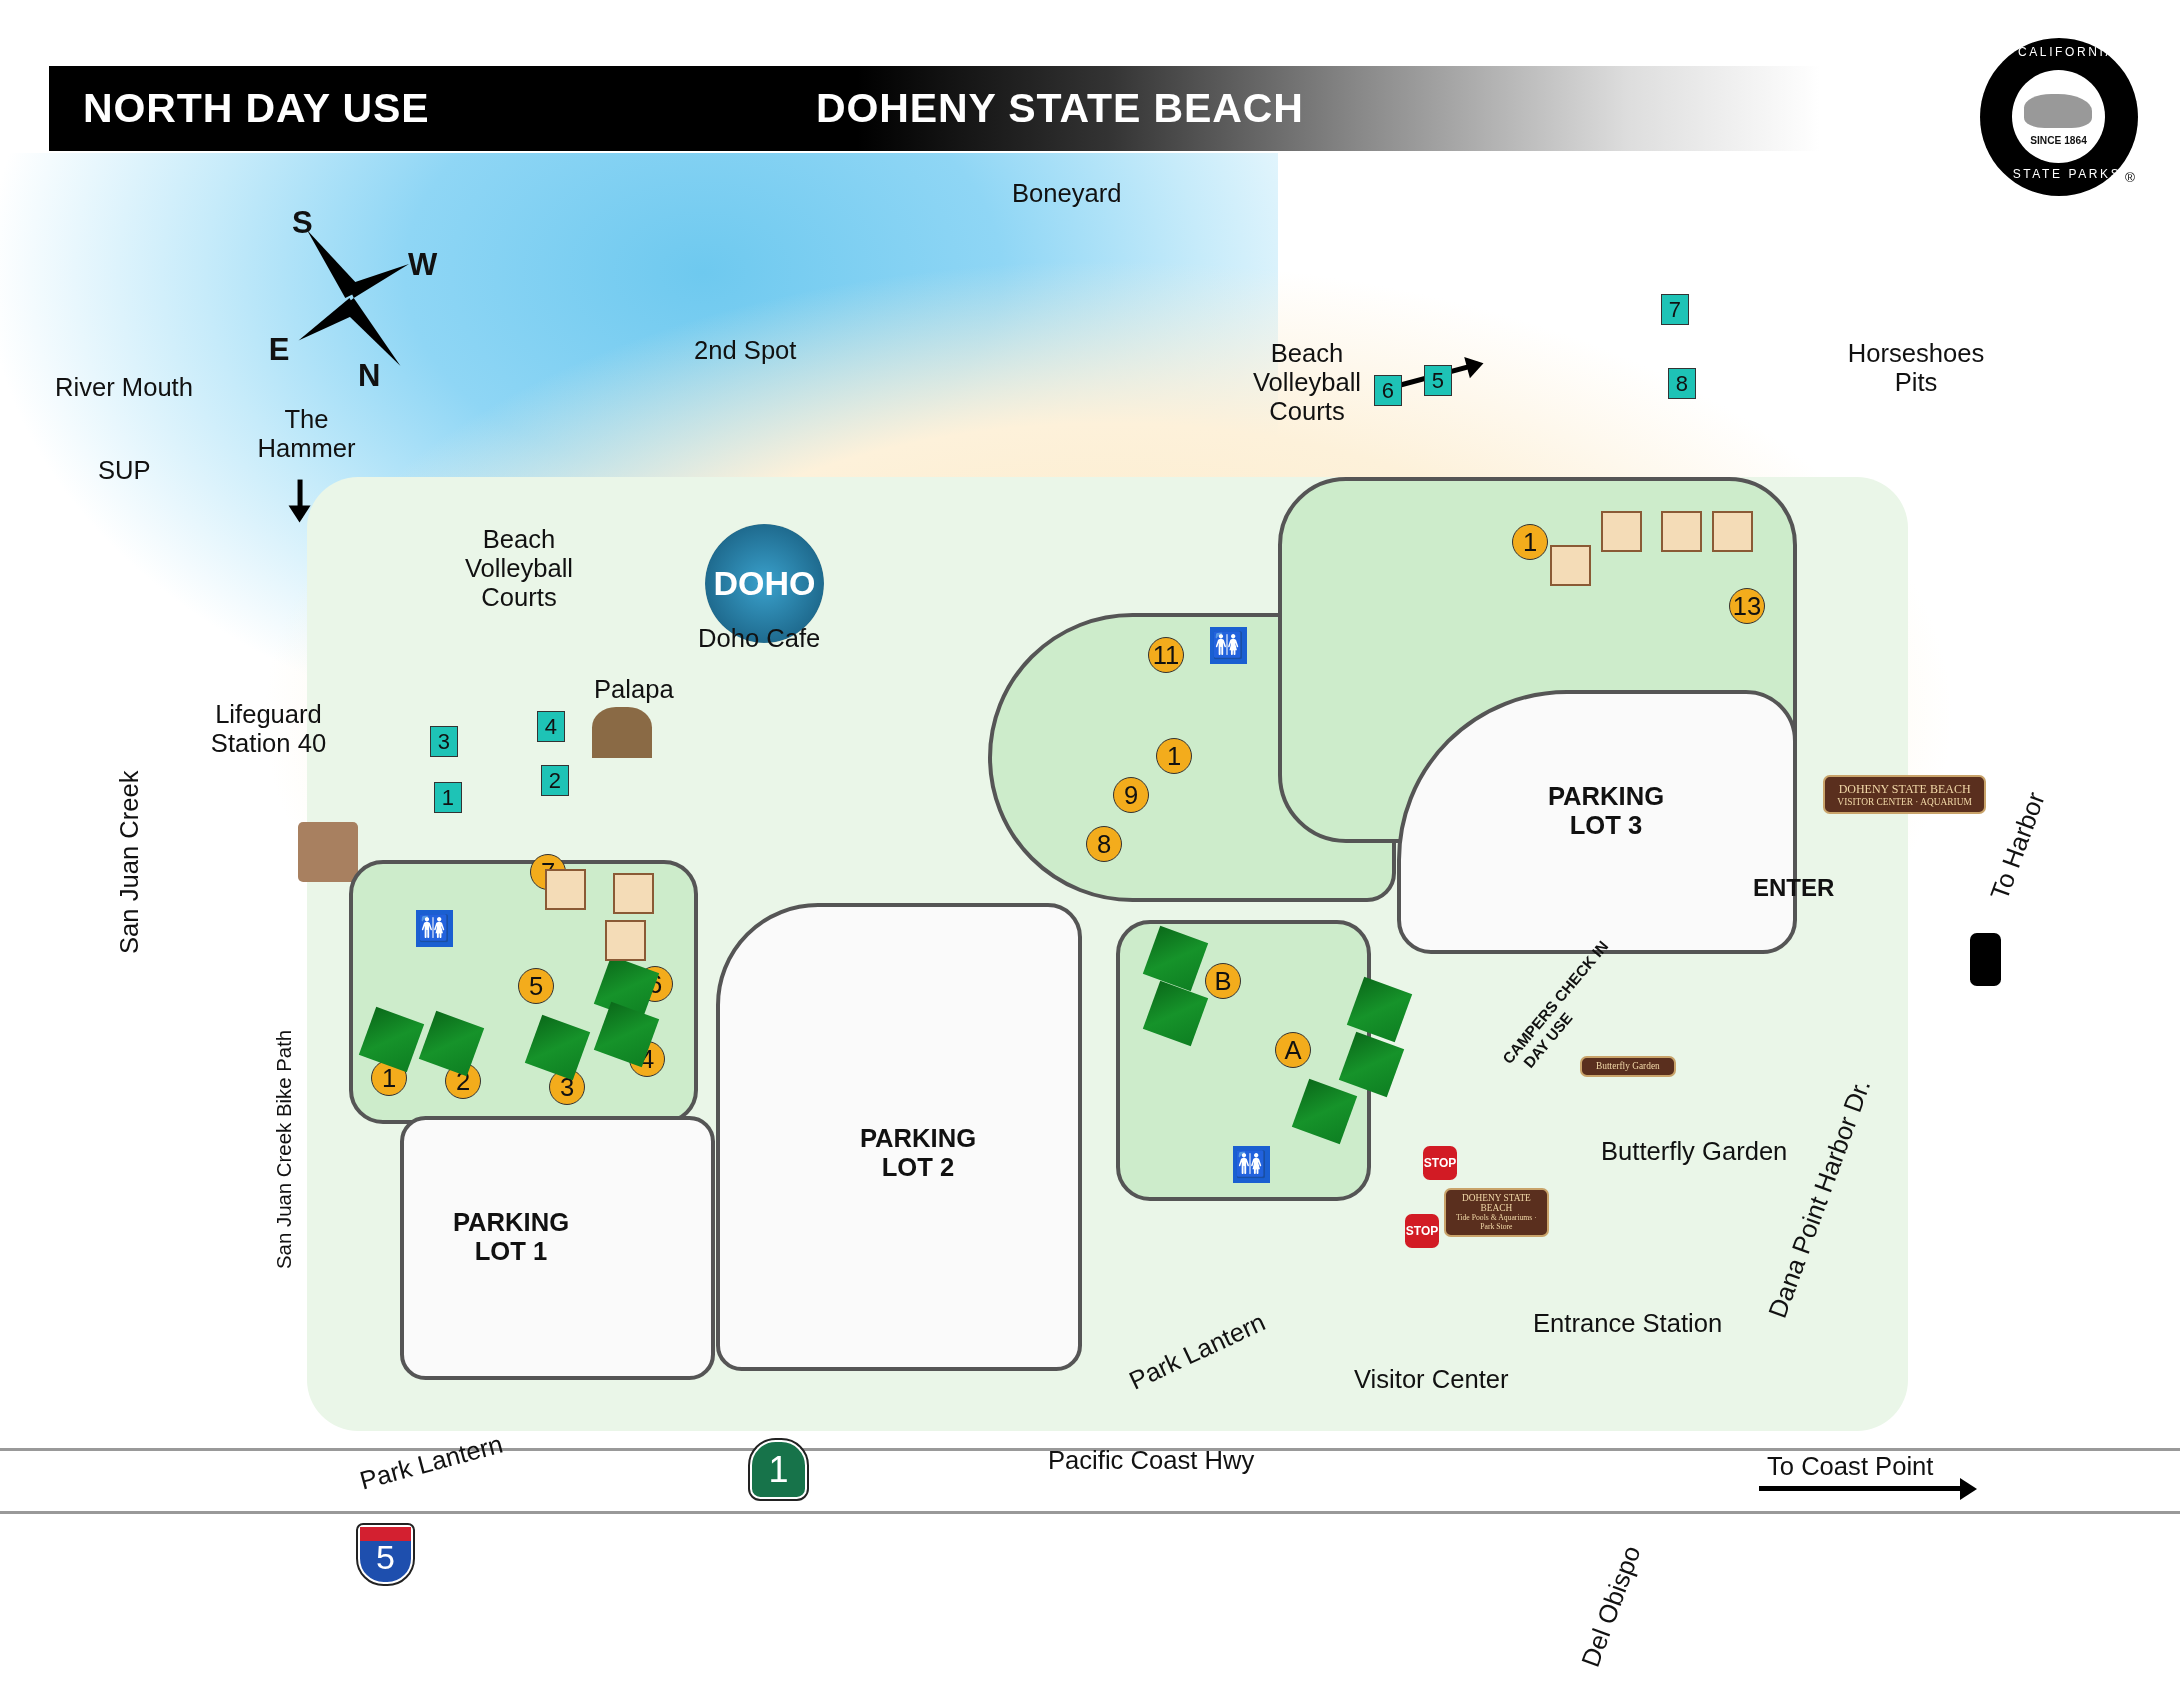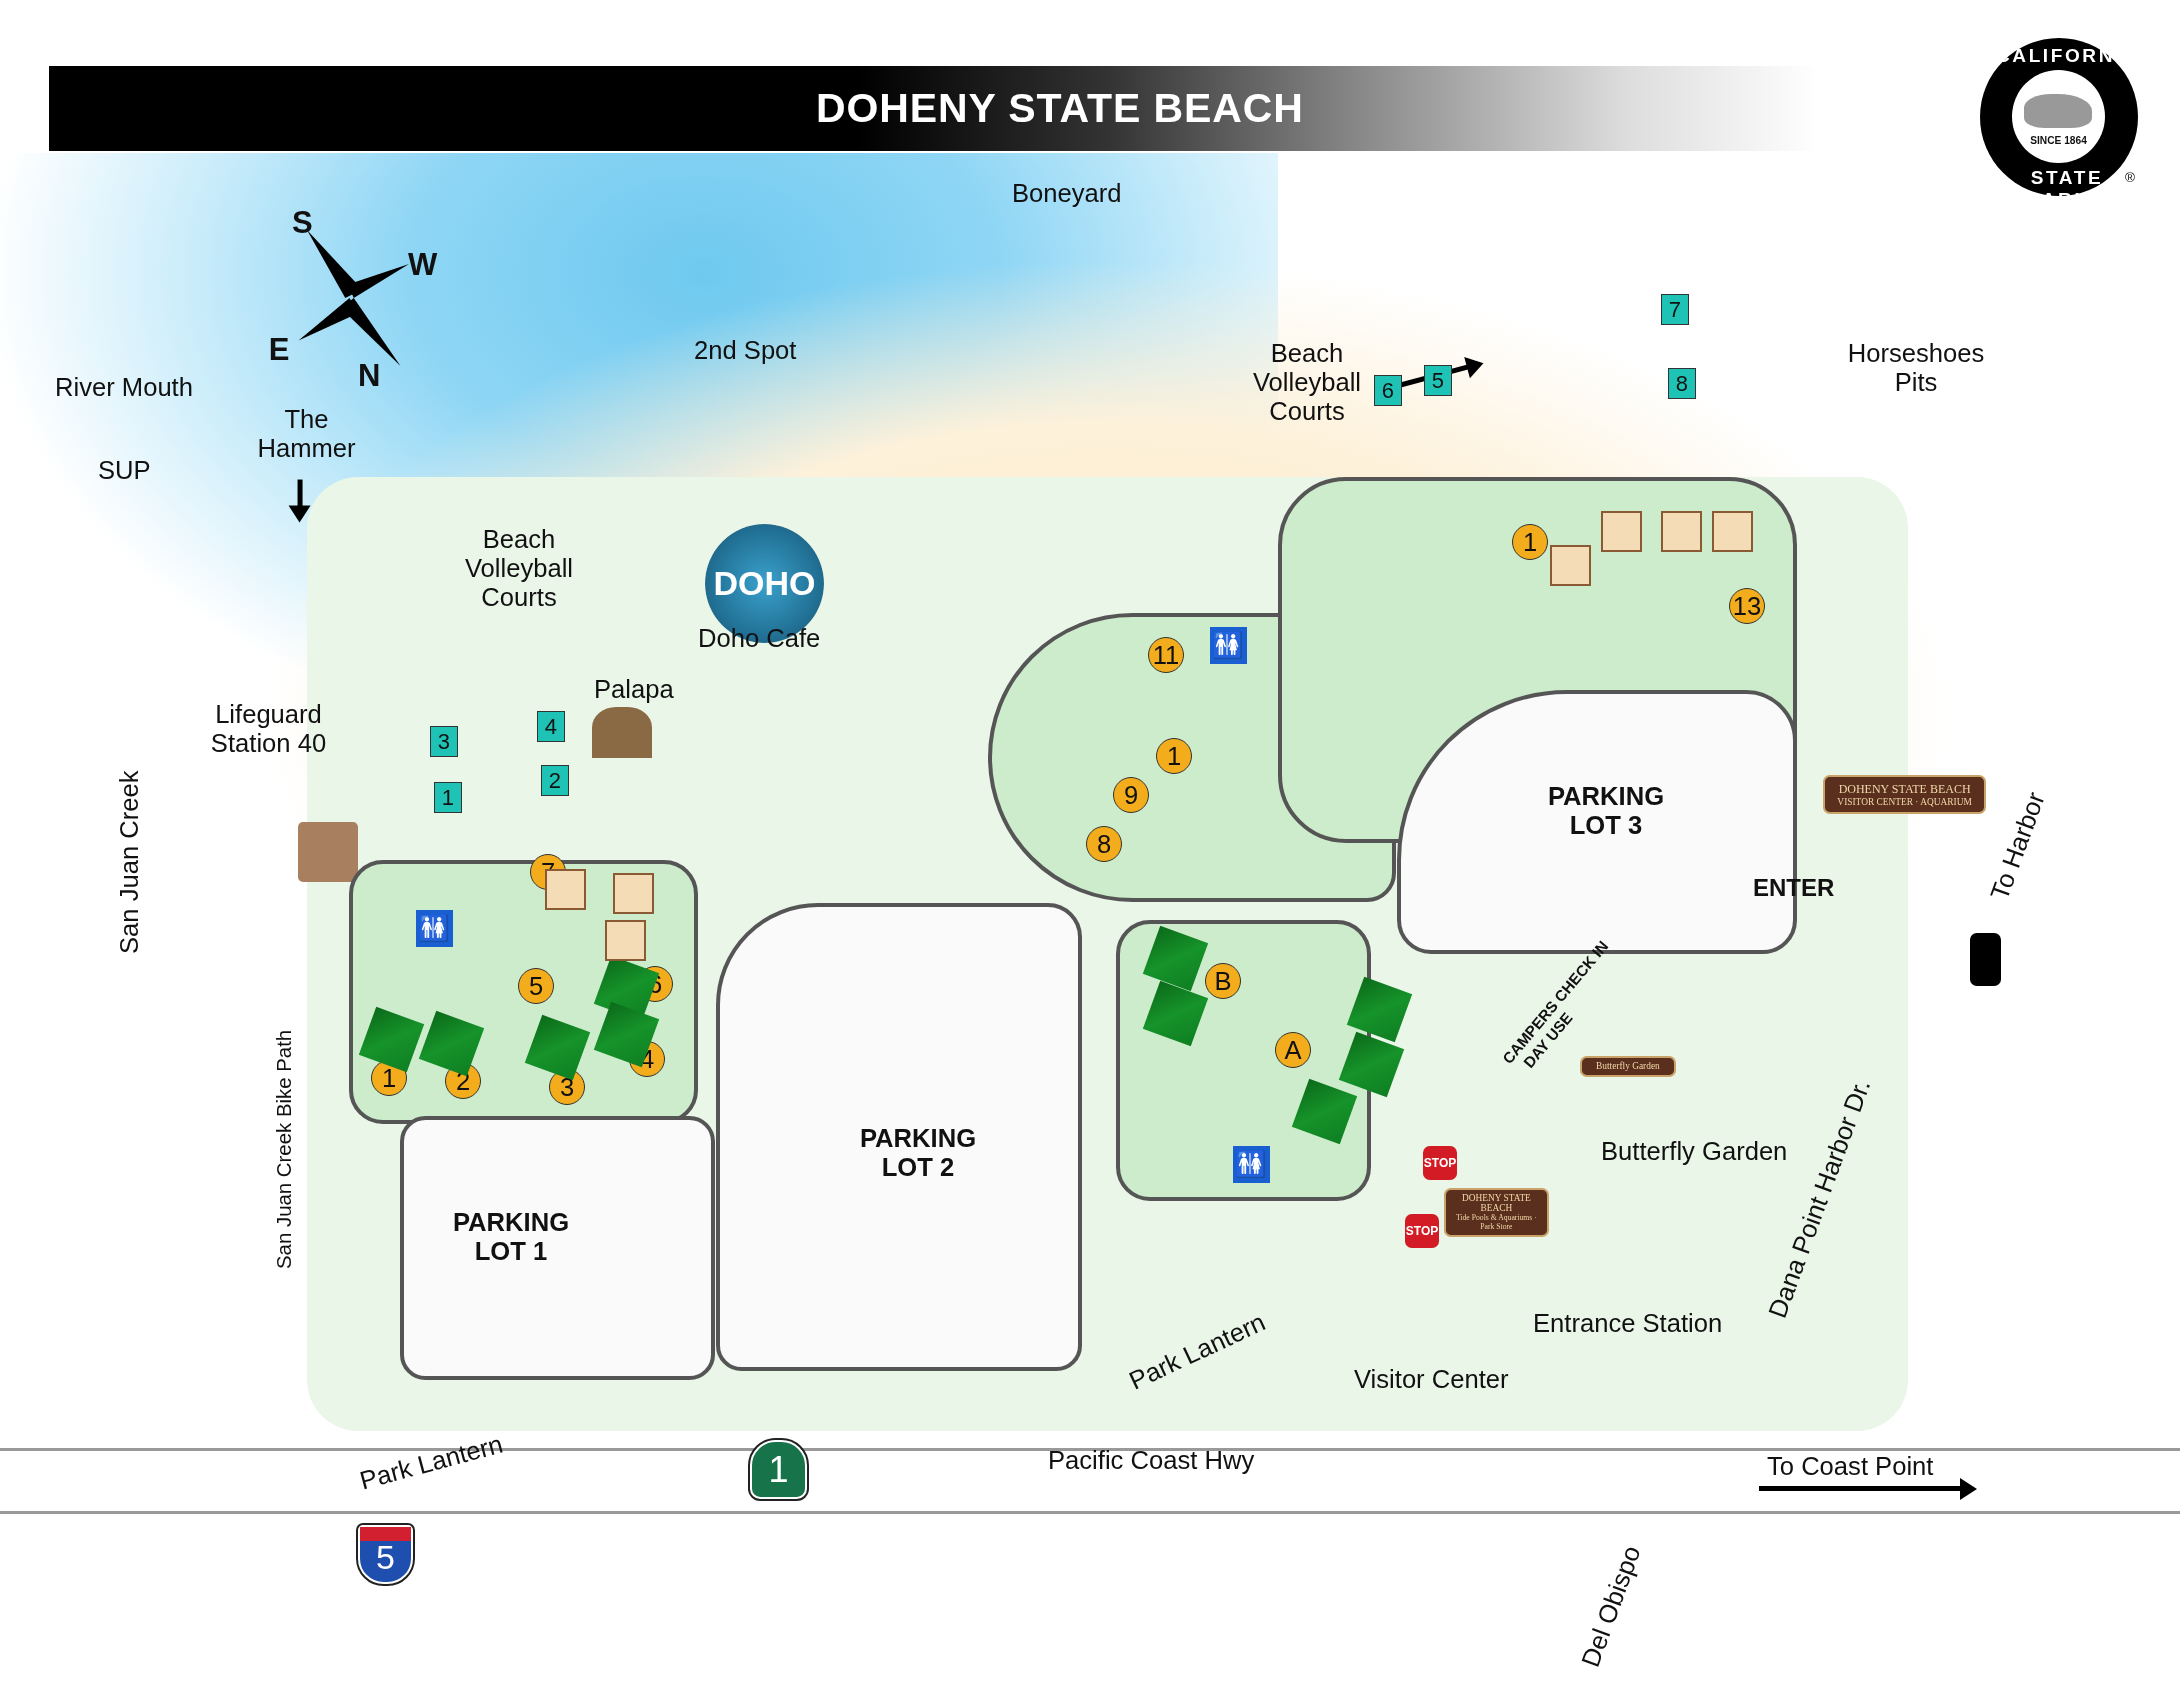--- a/index.html
+++ b/index.html
@@ -4,21 +4,21 @@
 <style>
   html,body{margin:0;padding:0;background:#fff;}
   body{width:2181px;height:1685px;position:relative;overflow:hidden;font-family:"Liberation Sans",sans-serif;color:#111;}
   .abs{position:absolute;}
   .banner{left:49px;top:66px;width:1925px;height:85px;background:linear-gradient(90deg,#000 0%,#000 42%,#333 55%,#888 68%,#ddd 82%,#fff 92%);}
   .banner-txt{position:absolute;top:19px;color:#fff;font-weight:bold;font-size:41px;letter-spacing:0.9px;}
   .logo{left:1980px;top:38px;width:158px;height:158px;border-radius:50%;background:#000;}
   .logo .inner{position:absolute;left:32px;top:32px;width:93px;height:93px;border-radius:50%;background:#fff;}
   .logo .bear{position:absolute;left:12px;top:24px;width:68px;height:34px;background:#999;border-radius:40% 50% 30% 30%;}
   .logo .since{position:absolute;left:0;right:0;top:65px;text-align:center;font-size:10.2px;font-weight:bold;}
-  .logo .ring{position:absolute;left:16px;right:0;text-align:center;color:#fff;font-size:19px;font-weight:bold;letter-spacing:2.6px;}
+  .logo .ring{position:absolute;left:16px;right:0;text-align:center;color:#fff;font-size:12px;font-weight:normal;letter-spacing:2.6px;}
   .reg{left:2125px;top:170px;font-size:13.6px;}
   .ocean{left:0;top:153px;width:1278px;height:596px;background:radial-gradient(ellipse at 55% 20%,#6ec9ef 0%,#8fd6f5 30%,#c6ebfa 50%,rgba(255,255,255,0) 72%);}
   .sand{left:256px;top:256px;width:1704px;height:767px;background:radial-gradient(ellipse at 50% 60%,#fbe7c0 0%,#fdf1da 45%,rgba(255,255,255,0) 70%);}
   .park{left:307px;top:477px;width:1601px;height:954px;background:#eaf6e8;border-radius:51px;}
   .lawn{background:#cdeccb;border:4.3px solid #555;border-radius:34px;}
   .lot{background:#fafafa;border:4.3px solid #555;border-radius:25.6px;}
   .lbl{font-size:25.6px;white-space:nowrap;}
   .lbl-c{text-align:center;}
   .bold{font-weight:bold;}
   .court-num{width:25.6px;height:29px;background:#1ec3b6;border:1.7px solid #333;font-size:22px;text-align:center;line-height:29px;}
@@ -33,20 +33,21 @@
   .doho{width:119px;height:119px;border-radius:50%;background:radial-gradient(circle,#3aa1cc 0%,#1f6b8f 70%,#d9c4a0 72%);color:#fff;font-weight:bold;font-size:34px;text-align:center;line-height:119px;}
   .shield1{width:53px;height:55px;background:#17734a;border:2.6px solid #fff;outline:2.6px solid #222;border-radius:25.6px 25.6px 10.2px 10.2px;color:#fff;font-size:36px;text-align:center;line-height:56px;}
   .shield5{width:51px;height:55px;background:#1e4fae;border:2.6px solid #fff;outline:2.6px solid #222;border-radius:5.1px 5.1px 25.6px 25.6px;color:#fff;font-size:34px;text-align:center;line-height:60px;}
   .shield5::before{content:"";position:absolute;left:0;right:0;top:0;height:13.6px;background:#d32030;}
   .traffic{width:31px;height:53px;background:#000;border-radius:6.8px;}
 </style>
 </head>
 <body>
 
 <div class="abs banner">
+  <div class="banner-txt" style="left:34px">NORTH DAY USE</div>
   <div class="banner-txt" style="left:767px">DOHENY STATE BEACH</div>
 </div>
 <div class="abs logo">
   <div class="ring" style="top:6.8px">CALIFORNIA</div>
   <div class="inner">
     <div class="bear"></div>
     <div class="since">SINCE 1864</div>
   </div>
   <div class="ring" style="top:129px">STATE PARKS</div>
 </div>

